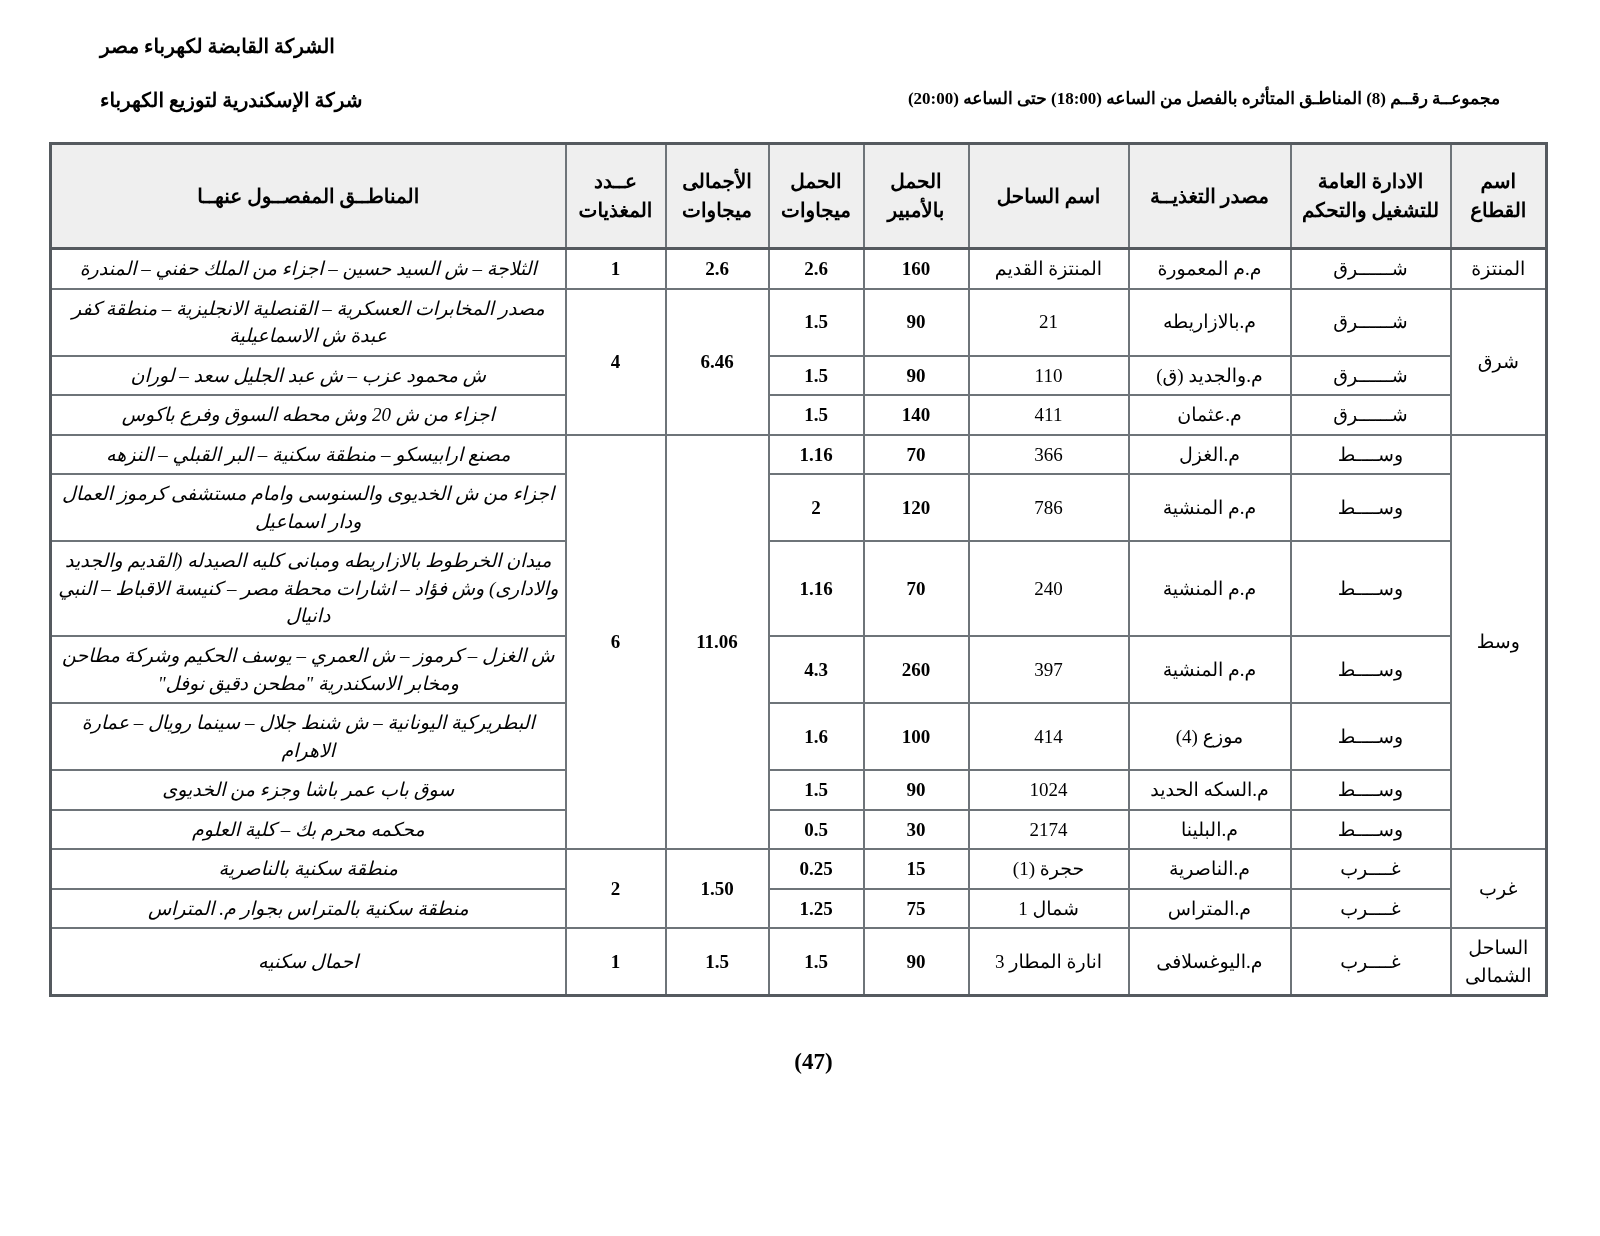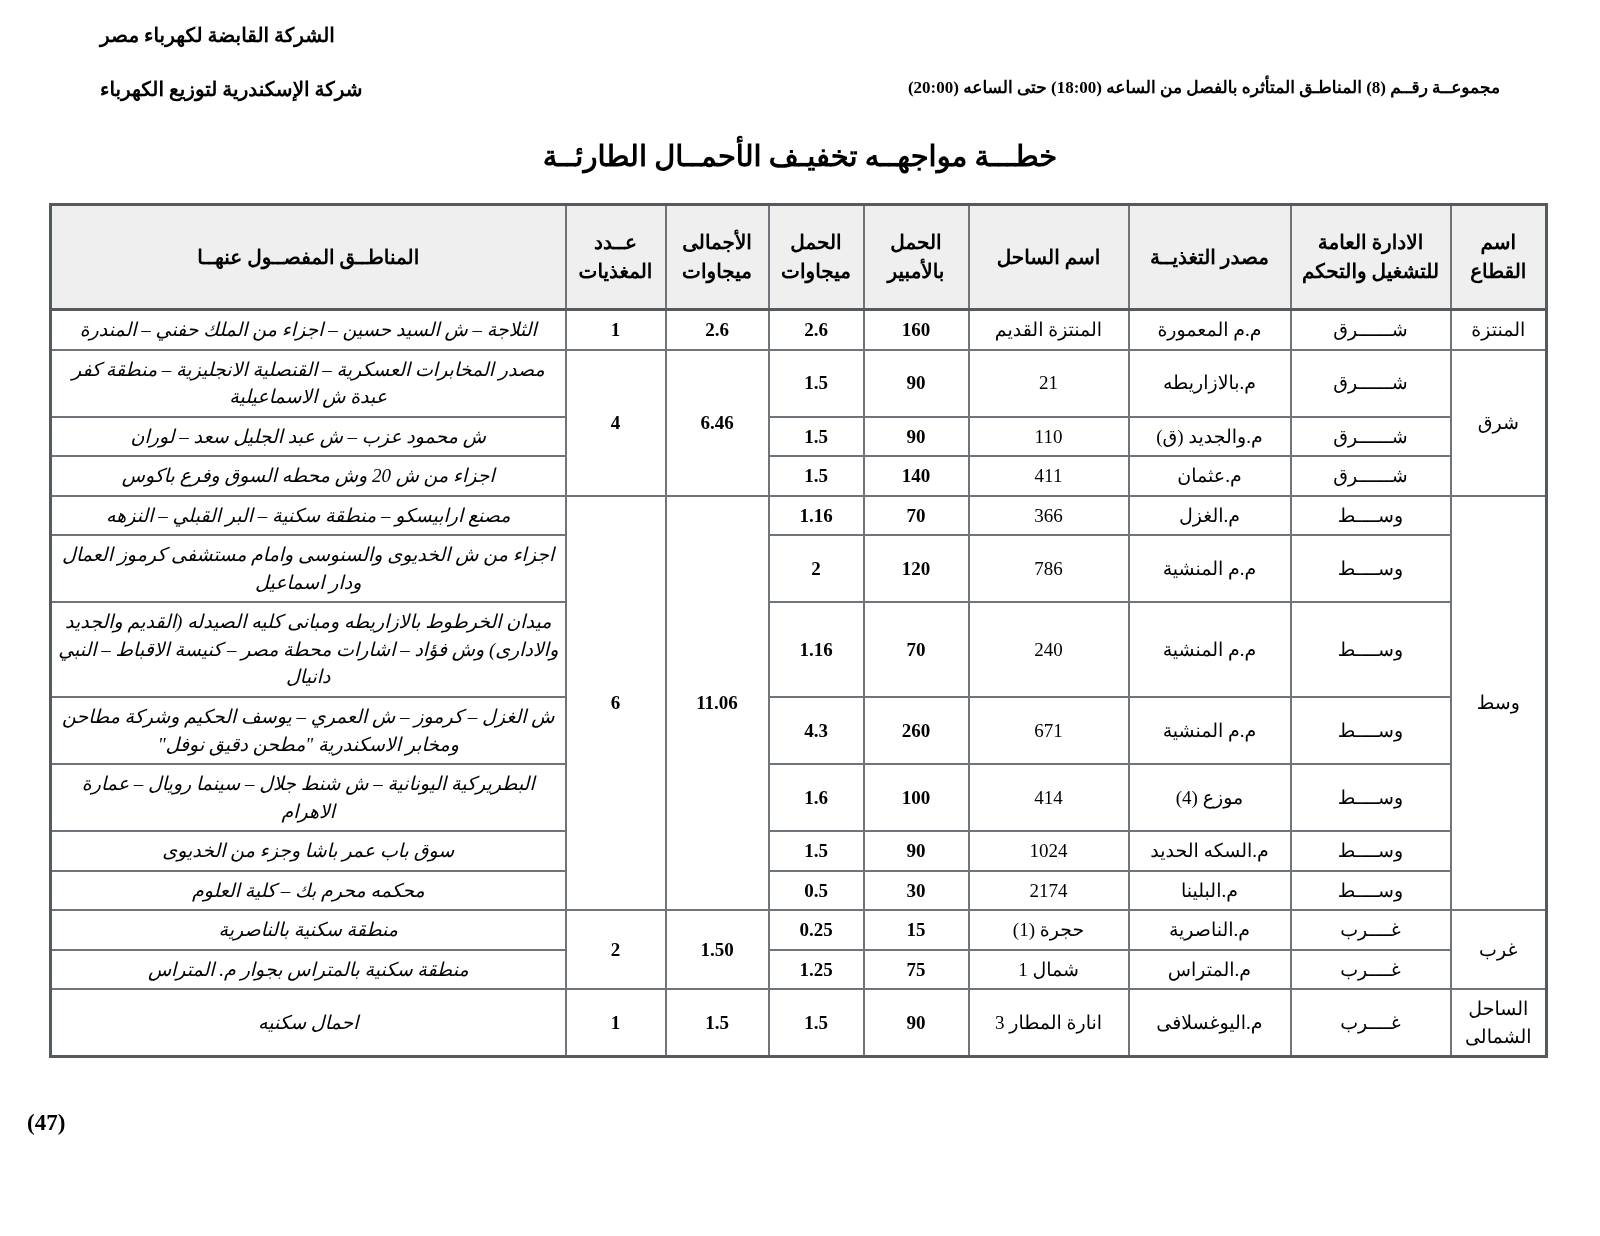--- a/index.html
+++ b/index.html
@@ -26,21 +26,21 @@
 
   
   .hdr-line {
     display: flex;
     flex-direction: row;
     align-items: flex-start;
     justify-content: space-between;
     padding: 0 100px 0 100px;
     box-sizing: border-box;
   }
-  .hdr-line-1 { margin-top: 23px; }
+  .hdr-line-1 { margin-top: 34px; }
   .hdr-line-2 { margin-top: 30px; }
 
   .company-holding,
   .company-alex {
     font-size: 20px;
     font-weight: bold;
     white-space: nowrap;
     direction: rtl;
   }
   .group-caption {
@@ -115,21 +115,21 @@
     font-weight: bold;
     font-size: 21px;
   }
   td.sector, td.admin, td.source, td.feeder {
     font-size: 19px;
   }
   td.sector { font-size: 19px; }
   td.admin  { letter-spacing: 0px; }
 
   .pagenum {
-    text-align: left;
+    text-align: center;
     font-size: 23px;
     font-weight: bold;
     margin-top: 52px;
     direction: ltr;
     padding-left: 27px;
   }
 </style>
 </head>
 <body>
 
@@ -138,21 +138,20 @@
   <div class="hdr-line hdr-line-1">
     <span class="spacer-left"></span>
     <span class="company-holding">الشركة القابضة لكهرباء مصر</span>
   </div>
 
   <div class="hdr-line hdr-line-2">
     <span class="group-caption">مجموعــة رقــم (8) المناطـق المتأثره بالفصل من الساعه (18:00) حتى الساعه (20:00)</span>
     <span class="company-alex">شركة الإسكندرية لتوزيع الكهرباء</span>
   </div>
 
-  <div class="doc-title">خطـــة مواجهــه تخفيـف الأحمــال الطارئــة</div>
 
   <div class="table-wrap">
     <table class="sheet">
       <colgroup>
         <col class="c-sector">
           <col class="c-admin">
           <col class="c-source">
         <col class="c-feeder">
           <col class="c-amp">
           <col class="c-mw">
@@ -240,21 +239,21 @@
             <td class="admin">وســــط</td>
             <td class="source">م.م المنشية</td>
             <td class="feeder">240</td>
             <td class="num">70</td>
             <td class="num">1.16</td>
             <td class="areas">ميدان الخرطوط بالازاريطه ومبانى كليه الصيدله (القديم والجديد والادارى) وش فؤاد – اشارات محطة مصر – كنيسة الاقباط – النبي دانيال</td>
           </tr>
           <tr>
             <td class="admin">وســــط</td>
             <td class="source">م.م المنشية</td>
-            <td class="feeder">671</td>
+            <td class="feeder">397</td>
             <td class="num">260</td>
             <td class="num">4.3</td>
             <td class="areas">ش الغزل – كرموز – ش العمري – يوسف الحكيم وشركة مطاحن ومخابر الاسكندرية "مطحن دقيق نوفل"</td>
           </tr>
           <tr>
             <td class="admin">وســــط</td>
             <td class="source">موزع (4)</td>
             <td class="feeder">414</td>
             <td class="num">100</td>
             <td class="num">1.6</td>

